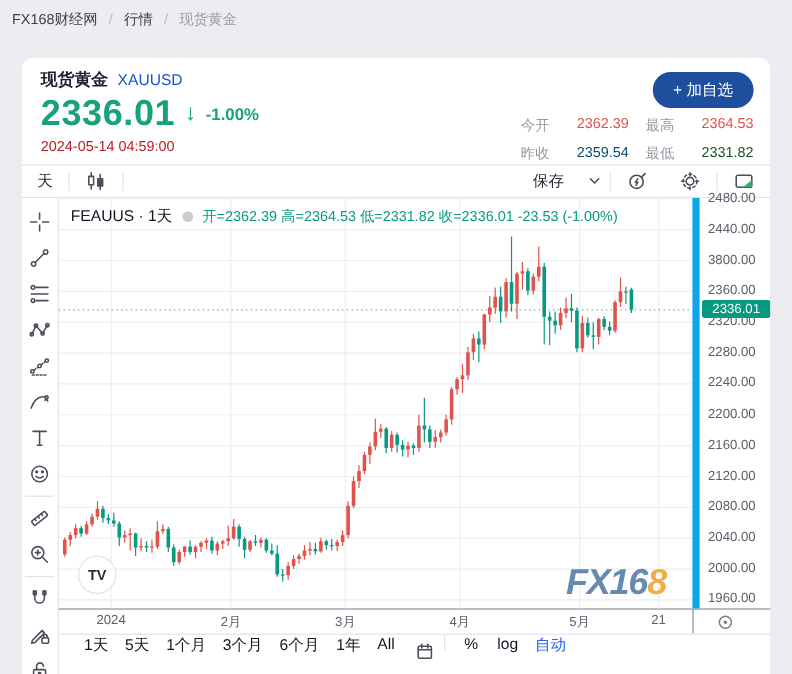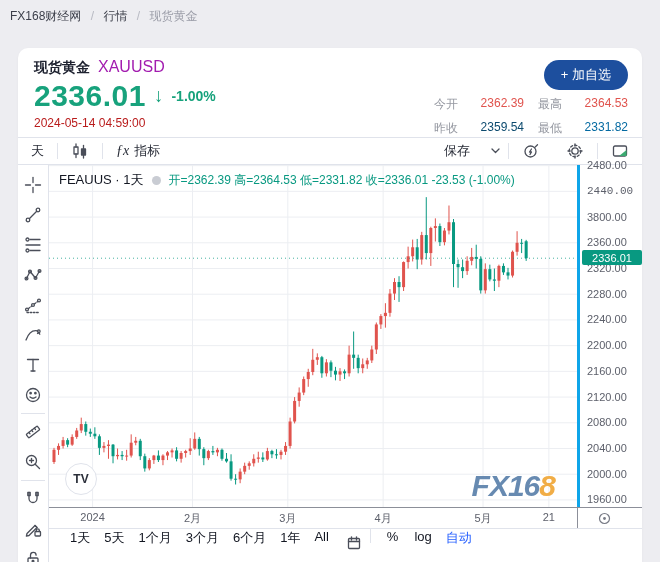--- a/index.html
+++ b/index.html
@@ -10,33 +10,33 @@
   .breadcrumb .current { color:#9b9da8; }
   .breadcrumb .crumb-link { cursor:pointer; }
 
   .card { position:absolute; left:18px; top:48px; width:624px; height:524px;
     background:#fff; border-radius:10px; overflow:hidden; box-shadow:0 1px 3px rgba(0,0,0,.04); }
 
   
   .hd { position:relative; height:89px; padding:10px 16px 0 16px; }
   .title-row { display:flex; align-items:baseline; gap:8px; }
   .title { font-size:14px; font-weight:bold; color:#1e2230; }
-  .symbol { font-size:16px; color:#a21caf; }
+  .symbol { font-size:13px; color:#1d4ed8; }
   .price-row { display:flex; align-items:center; gap:8px; margin-top:2px; }
   .big-price { font-size:30px; font-weight:bold; color:#17a27c; letter-spacing:.5px; }
   .arrow-down { font-size:19px; font-weight:bold; color:#17a27c; }
   .pct { font-size:14px; font-weight:bold; color:#17a27c; }
   .dt { margin-top:3px; font-size:12px; color:#b91c1c; }
   .add-btn { position:absolute; right:14px; top:12px; background:#1d4f9e; color:#fff;
     font-size:13px; padding:6px 17px; border-radius:16px; border:none; cursor:pointer; }
   .stats { position:absolute; right:14px; top:48px; display:grid;
     grid-template-columns:auto auto auto auto; column-gap:14px; row-gap:7px; font-size:12px; }
   .stats .lb { color:#9598a1; text-align:right; }
   .stats .vl { min-width:52px; text-align:right; font-weight:500; }
-  .v-red { color:#e0534d; } .v-green { color:#0369a1; } .v-dark { color:#0c4a6e; }
+  .v-red { color:#e0534d; } .v-green { color:#14532d; } .v-dark { color:#0c4a6e; }
 
   
   .tbar { height:28px; border-top:1px solid #e0e3eb; border-bottom:1px solid #e0e3eb;
     display:flex; align-items:center; font-size:13px; color:#2a2e39; }
   .tbtn { display:flex; align-items:center; gap:5px; padding:0 13px; height:100%; cursor:pointer; }
   .tdiv { width:1px; height:16px; background:#e0e3eb; }
   .spacer { flex:1; }
   .fxg { font-style:italic; font-family:"Liberation Serif",serif; font-size:14px; }
   .icon-stroke { stroke:#4a4e59; fill:none; stroke-width:1.3; stroke-linecap:round; stroke-linejoin:round; }
 
@@ -57,21 +57,21 @@
   .legend .dot { width:9px; height:9px; border-radius:50%; background:#c9ccd3; }
   .legend .ohlc { font-size:12px; color:#089981; }
   .tv-logo { position:absolute; left:16px; bottom:12px; width:32px; height:32px; border-radius:50%;
     background:rgba(255,255,255,.92); border:1px solid #e0e3eb; display:flex; align-items:center;
     justify-content:center; font-weight:bold; font-size:12px; color:#2a2e39; cursor:pointer; z-index:3; }
   .fx-mark { position:absolute; right:22px; bottom:4px; font-size:30px; font-weight:bold;
     font-style:italic; letter-spacing:-1px; z-index:2; opacity:.92;
     text-shadow:1px 1px 0 rgba(255,255,255,.6); }
   .fx-mark .b { color:#5b81ab; } .fx-mark .g { color:#f0a737; }
 
-  .paxis { position:relative; width:68px; border-left:3px solid #0ea5e9; font-size:11px; color:#5d606b; }
+  .paxis { position:relative; width:68px; border-left:6px solid #0ea5e9; font-size:11px; color:#5d606b; }
   .ptick { position:absolute; left:7px; white-space:nowrap; }
   .pbadge { position:absolute; left:2px; right:3px; background:#089981; color:#fff; text-align:center;
     font-size:11px; padding:1.5px 0; border-radius:2px; z-index:2; }
 
   .xaxis-row { display:flex; height:21px; border-top:1px solid #8c8f99; font-size:11px; color:#5d606b; }
   .xlabels { position:relative; width:528px; }
   .xlab { position:absolute; top:3px; width:44px; text-align:center; }
   .xcorner { width:54px; border-left:1px solid #8c8f99; display:flex; align-items:center;
     justify-content:center; cursor:pointer; }
 
@@ -130,24 +130,20 @@
       <svg width="18" height="18" viewBox="0 0 18 18" class="icon-stroke">
         <line x1="5" y1="2" x2="5" y2="5"></line>
           <rect x="3" y="5" width="4" height="7"></rect>
           <line x1="5" y1="12" x2="5" y2="15.5"></line>
         <line x1="12.5" y1="3.5" x2="12.5" y2="7"></line>
           <rect x="10.5" y="7" width="4" height="6" fill="#4a4e59"></rect>
           <line x1="12.5" y1="13" x2="12.5" y2="16"></line>
       </svg>
     </div>
     <div class="tdiv"></div>
-    <div class="tbtn">
-      <span class="fxg">ƒx</span>
-      <span>指标</span>
-    </div>
     <div class="spacer"></div>
     <div class="tbtn">
       <span>保存</span>
     </div>
     <div class="tbtn" style="padding:0 8px">
       <svg width="9" height="6" viewBox="0 0 9 6" class="icon-stroke">
           <polyline points="1,1 4.5,4.5 8,1"></polyline>
         </svg>
     </div>
     <div class="tdiv"></div>
@@ -529,21 +525,21 @@
           <div class="legend">
             <span class="sym">FEAUUS · 1天</span>
             <span class="dot"></span>
             <span class="ohlc">开=2362.39 高=2364.53 低=2331.82 收=2336.01 -23.53 (-1.00%)</span>
           </div>
           <div class="tv-logo">TV</div>
           <div class="fx-mark"><span class="b">FX16</span><span class="g">8</span></div>
         </div>
         <div class="paxis">
             <div class="ptick" style="top: -5.85714px;">2480.00</div>
-            <div class="ptick" style="top: 19.8571px; font-family: Liberation Mono, monospace;">2440.00</div>
+            <div class="ptick" style="top: 19.8571px;">2440.00</div>
             <div class="ptick" style="top: 45.5714px;">3800.00</div>
             <div class="ptick" style="top: 71.2857px;">2360.00</div>
             <div class="ptick" style="top: 97px;">2320.00</div>
             <div class="ptick" style="top: 122.714px;">2280.00</div>
             <div class="ptick" style="top: 148.429px;">2240.00</div>
             <div class="ptick" style="top: 174.143px;">2200.00</div>
             <div class="ptick" style="top: 199.857px;">2160.00</div>
             <div class="ptick" style="top: 225.571px;">2120.00</div>
             <div class="ptick" style="top: 251.286px;">2080.00</div>
             <div class="ptick" style="top: 277px;">2040.00</div>

